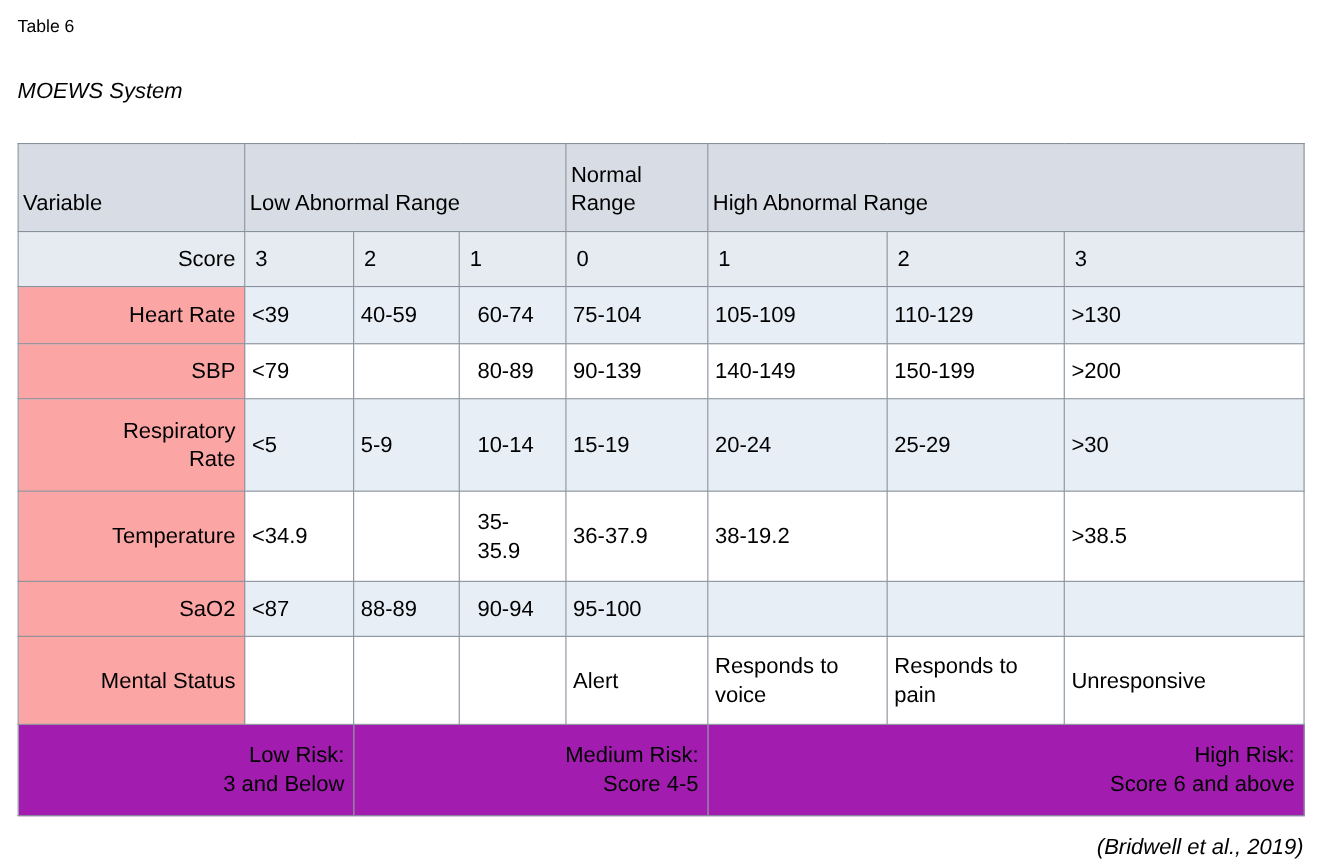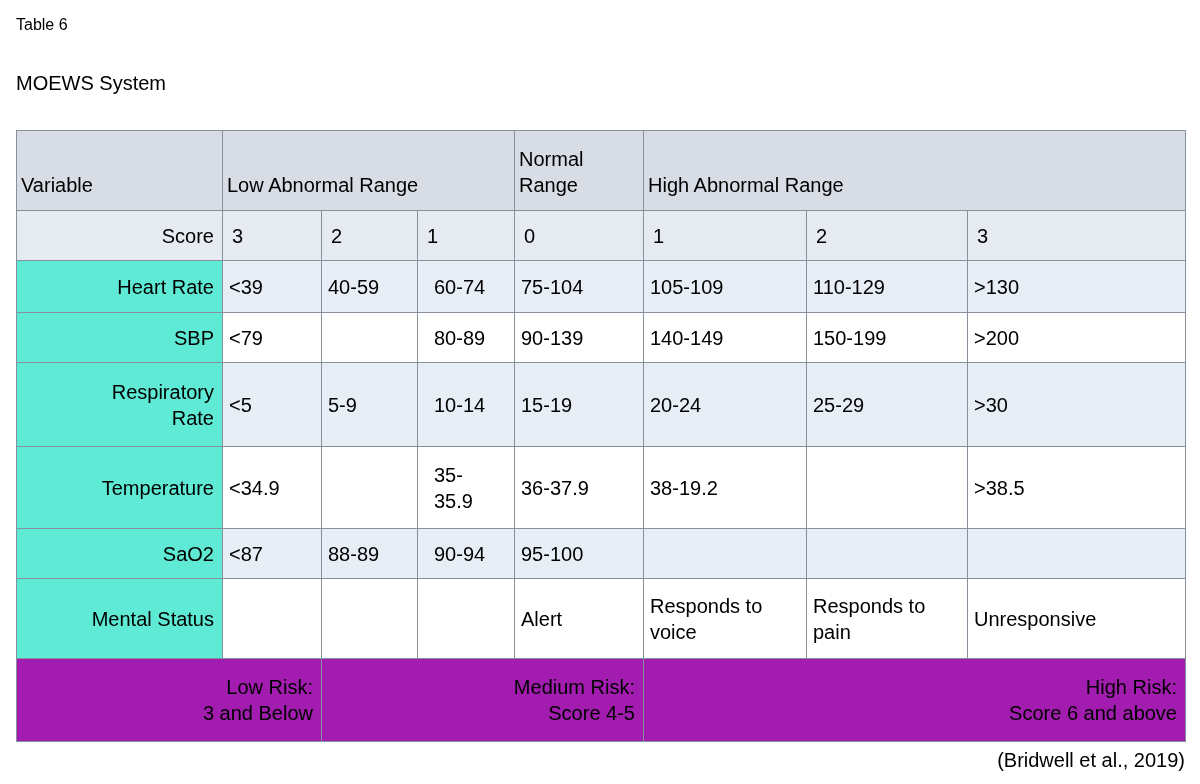--- a/index.html
+++ b/index.html
@@ -1,46 +1,46 @@
 <!DOCTYPE html>
 <html><head>
 <meta charset="utf-8">
 <style>
   * { box-sizing: border-box; margin: 0; padding: 0; }
   body { background: #ffffff; font-family: "Liberation Sans", sans-serif; color: #000; }
   .canvas { width: 1200px; height: 784px; background: #fff; overflow: hidden; padding: 13px 15px 0 16px; }
   .table-label { font-size: 16px; font-weight: normal; line-height: 23px; }
-  .table-title { font-size: 20px; line-height: 23px; margin-top: 36px; }
+  .table-title { font-size: 20px; font-style: italic; line-height: 23px; margin-top: 36px; }
   table { border-collapse: collapse; table-layout: fixed; width: 1169px; margin-top: 35px;
           font-size: 20px; line-height: 1.3; }
   td, th { border: 1px solid #87919c; overflow-wrap: anywhere; }
   
   .header-row th { background: #d8dce4; font-weight: normal; text-align: left;
                    vertical-align: bottom; padding: 6px 20px 12px 4px; }
   
   .score-row { height: 50px; }
   .score-row td { background: #e6eaf1; text-align: left; vertical-align: middle; padding: 2px 4px 2px 9px; }
   .score-row td.row-label { text-align: right; padding: 2px 8px 2px 4px; }
   
   .data-row td { vertical-align: middle; padding: 2px 6px; }
-  .data-row td.row-label { background: #5eead4; text-align: right; padding: 2px 8px 2px 50px; }
+  .data-row td.row-label { background: #fca5a5; text-align: right; padding: 2px 8px 2px 50px; }
   .data-row td:nth-child(4) { padding-left: 16px; padding-right: 16px; }
   .blue td:not(.row-label) { background: #e8eef6; }
   .white td:not(.row-label) { background: #ffffff; }
   .r-heart { height: 52px; }
   .r-sbp { height: 50px; }
   .r-resp { height: 84px; }
   .r-temp { height: 82px; }
   .r-sao2 { height: 50px; }
   .r-mental { height: 80px; }
   
   .risk-row { height: 83px; }
   .risk-row td { background: #a21caf; text-align: right; vertical-align: middle; padding: 4px 8px; }
   .risk-row .line { display: block; }
-  .citation { width: 1169px; text-align: right; font-size: 20px; line-height: 23px; margin-top: 7px; }
+  .citation { width: 1169px; text-align: right; font-size: 20px; line-height: 23px; margin-top: 17px; font-style: italic; }
 </style>
 </head>
 <body>
 
 <div class="canvas">
   <div class="table-label">Table 6</div>
   <div class="table-title">MOEWS System</div>
 
   <table>
     <colgroup>

